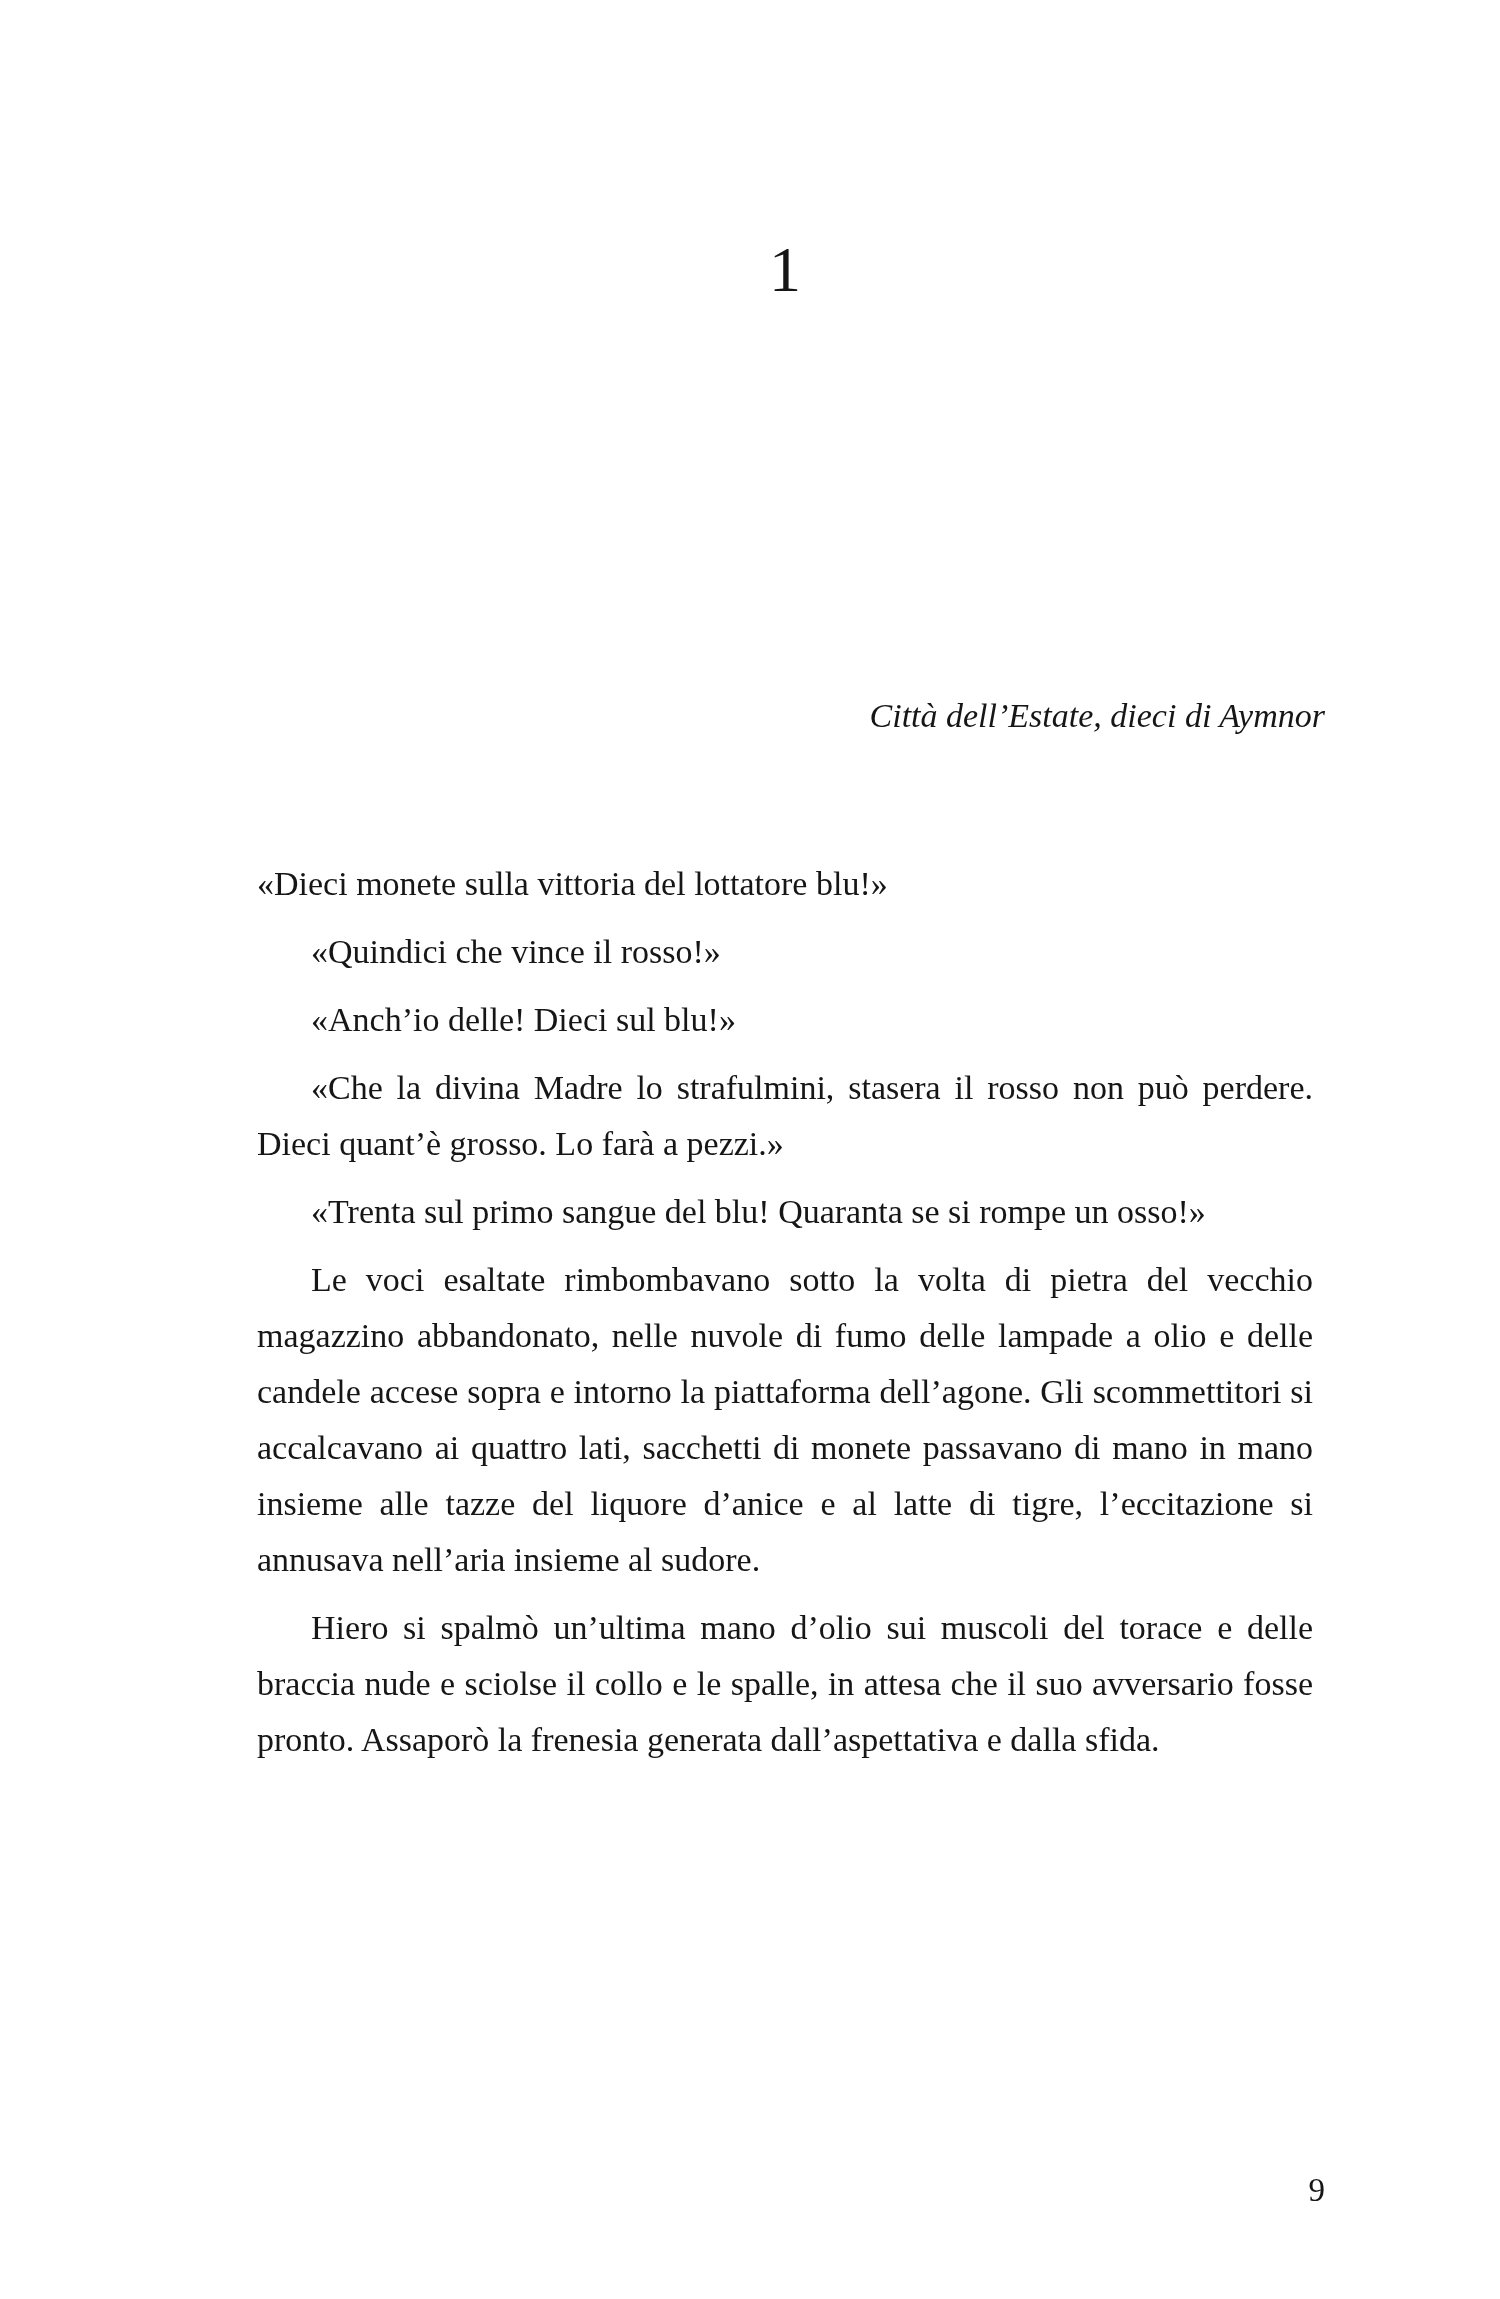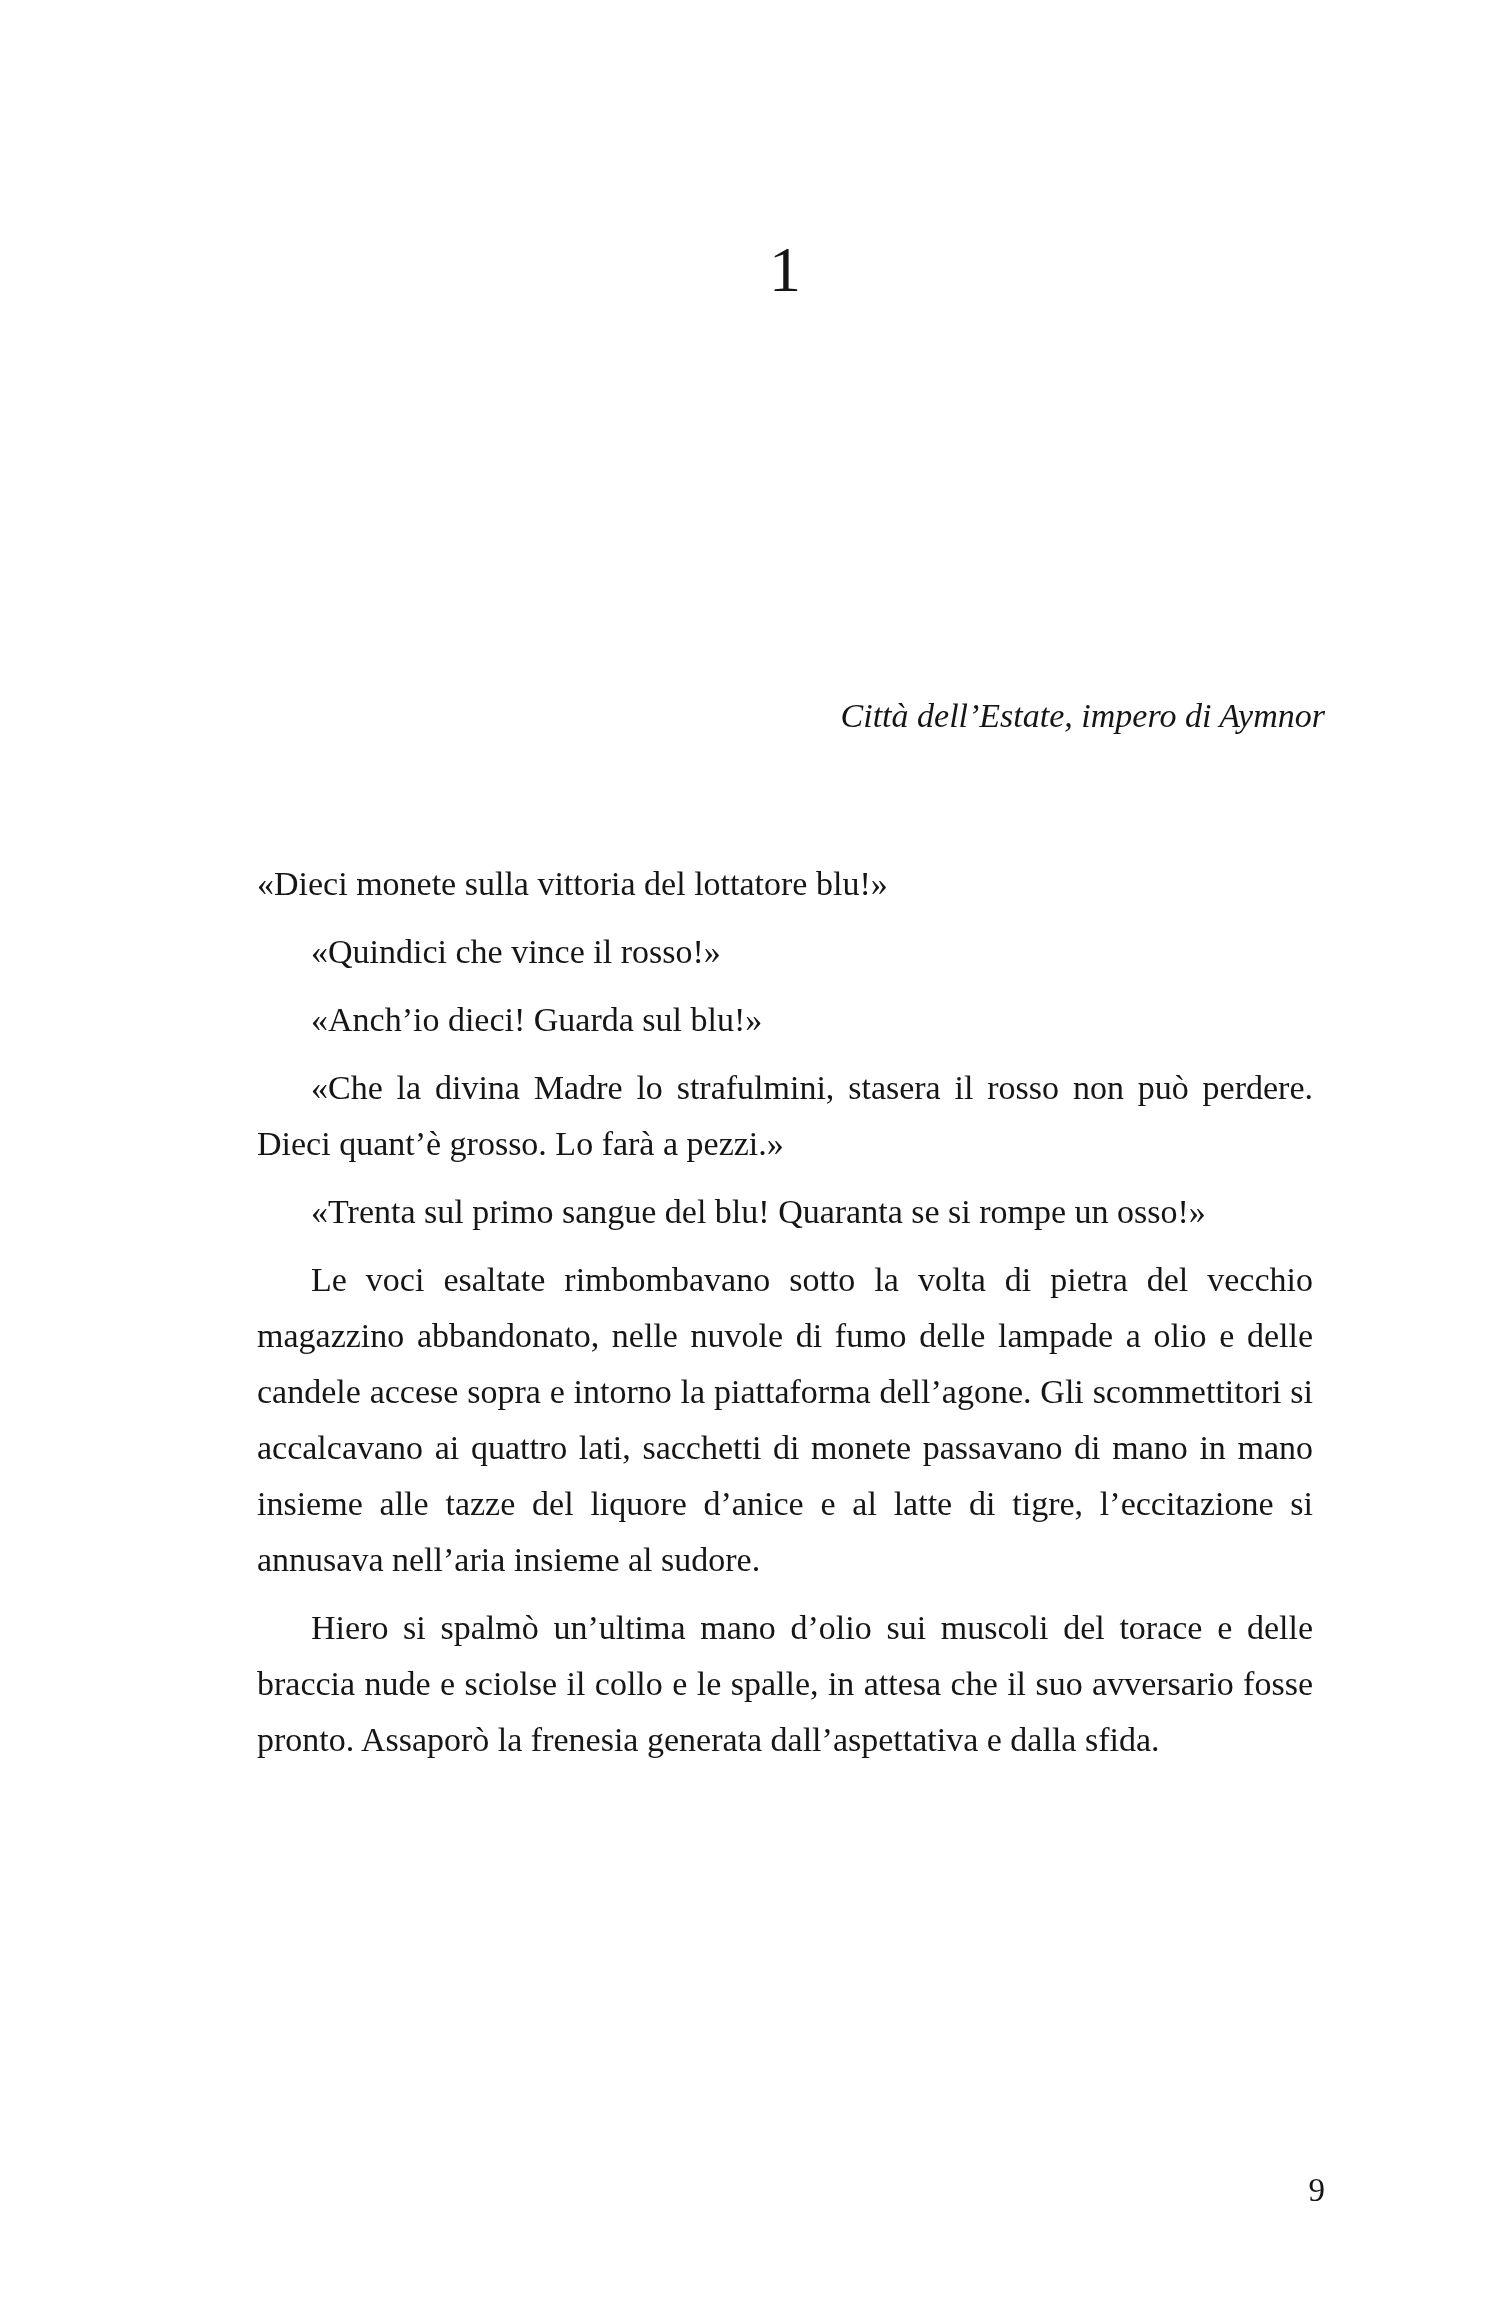--- a/index.html
+++ b/index.html
@@ -57,26 +57,26 @@
     line-height: 1;
   }
 </style>
 </head>
 <body>
 
 <div class="page">
 
   <div class="chapter-number">1</div>
 
-  <div class="dateline">Città dell’Estate, impero di Aymnor</div>
+  <div class="dateline">Città dell’Estate, dieci di Aymnor</div>
 
   <div class="body-text">
     <p>«Dieci monete sulla vittoria del lottatore blu!»</p>
     <p class="indent">«Quindici che vince il rosso!»</p>
-    <p class="indent">«Anch’io dieci! Guarda sul blu!»</p>
+    <p class="indent">«Anch’io delle! Dieci sul blu!»</p>
     <p class="indent">«Che la divina Madre lo strafulmini, stasera il rosso non può perdere. Dieci quant’è grosso. Lo farà a pezzi.»</p>
     <p class="indent">«Trenta sul primo sangue del blu! Quaranta se si rompe un osso!»</p>
     <p class="indent">Le voci esaltate rimbombavano sotto la volta di pietra del vecchio magazzino abbandonato, nelle nuvole di fumo delle lampade a olio e delle candele accese sopra e intorno la piattaforma dell’agone. Gli scommettitori si accalcavano ai quattro lati, sacchetti di monete passavano di mano in mano insieme alle tazze del liquore d’anice e al latte di tigre, l’eccitazione si annusava nell’aria insieme al sudore.</p>
     <p class="indent">Hiero si spalmò un’ultima mano d’olio sui muscoli del torace e delle braccia nude e sciolse il collo e le spalle, in attesa che il suo avversario fosse pronto. Assaporò la frenesia generata dall’aspettativa e dalla sfida.</p>
   </div>
 
   <div class="page-number">9</div>
 
 </div>
 

